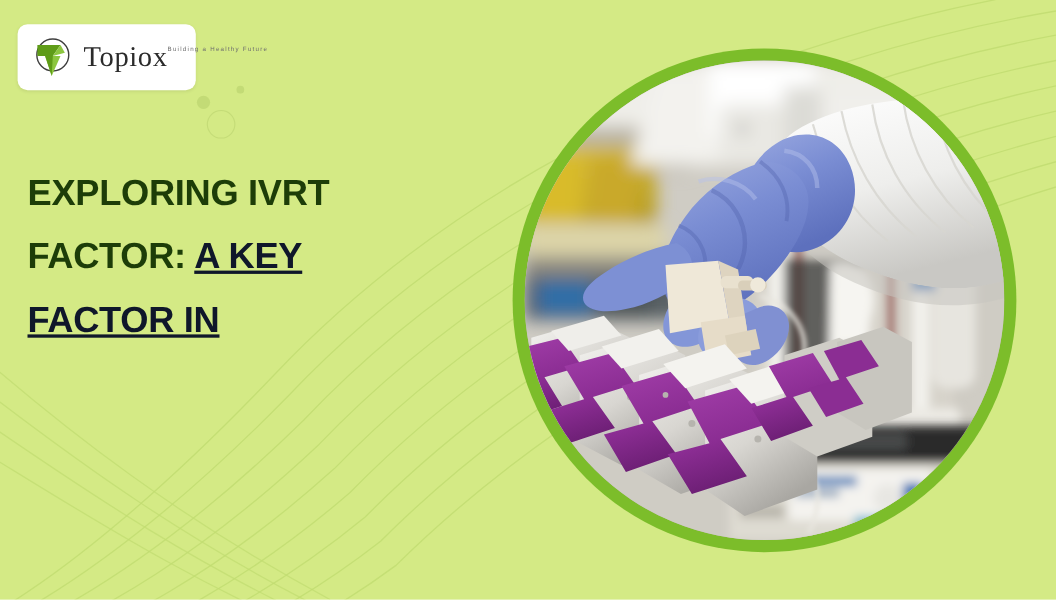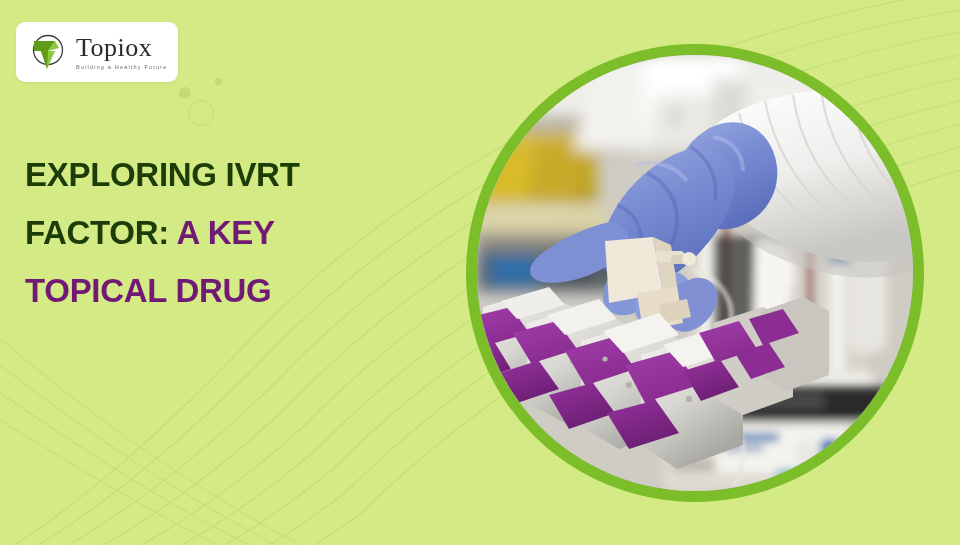--- a/index.html
+++ b/index.html
@@ -30,21 +30,21 @@
     padding:0 10px 0 9px;
     box-shadow:0 1px 3px rgba(0,0,0,.07);
   }
   .logo-mark{
     width:46px; height:46px;
     flex:0 0 46px;
     position:relative;
   }
   .logo-text{
     margin-left:5px;
-    display:flex; flex-direction:column;
+    display:flex; 
     justify-content:center;
   }
   .logo-word{
     font-family:"Liberation Serif", serif;
     font-size:26px;
     line-height:26px;
     letter-spacing:.5px;
     color:#2b2b2b;
     font-weight:400;
   }
@@ -74,21 +74,21 @@
     width:420px;
   }
   .headline .line{
     font-size:33px;
     font-weight:700;
     line-height:58px;
     letter-spacing:-.3px;
     white-space:nowrap;
   }
   .t-dark{ color:#1d3d08; }
-  .t-orange{ color:#701a75; }
+  .t-orange{ color:#0f172a;text-decoration:underline; }
   
   .photo-ring{
     position:absolute;
     left:466px; top:44px;
     width:458px; height:458px;
     border-radius:50%;
     background:#7cbd2a;
     padding:11px;
   }
   .photo-clip{
@@ -146,21 +146,21 @@
   </div>
 
   <div class="headline">
     <div class="line">
       <span class="t-dark">EXPLORING IVRT</span>
     </div>
     <div class="line">
       <span class="t-dark">FACTOR: </span><span class="t-orange">A KEY</span>
     </div>
     <div class="line">
-      <span class="t-orange">TOPICAL DRUG</span>
+      <span class="t-orange">FACTOR IN</span>
     </div>
   </div>
 
   <div class="photo-ring">
     <div class="photo-clip">
       <svg viewBox="0 0 436 436" width="436" height="436">
         <defs>
           <linearGradient id="bgTop" x1="0" y1="0" x2="0" y2="1">
             <stop offset="0%" stop-color="#e6e4dd"></stop>
             <stop offset="100%" stop-color="#c9c6bb"></stop>

